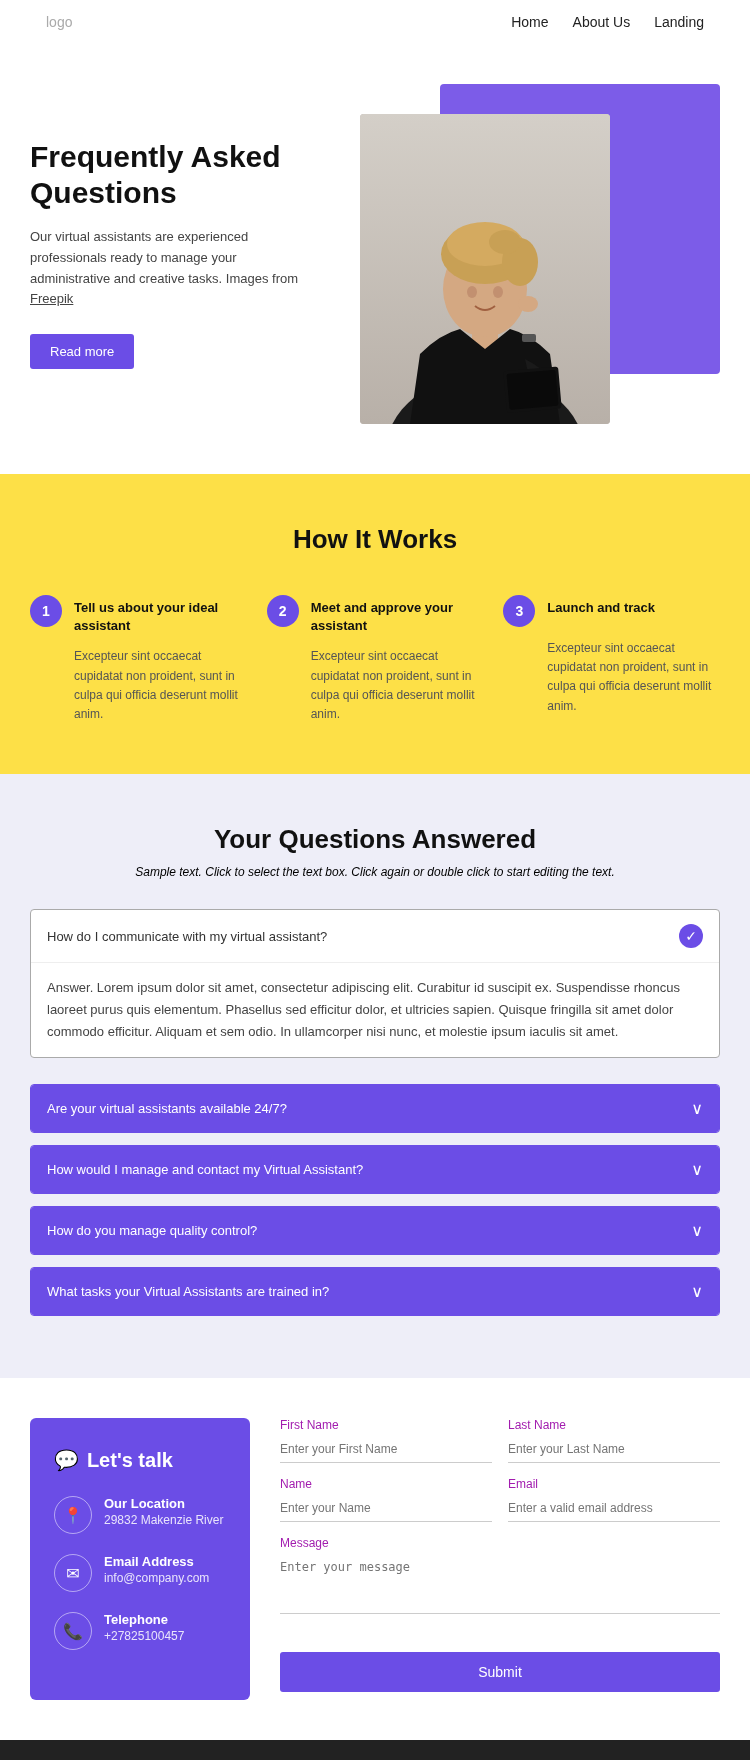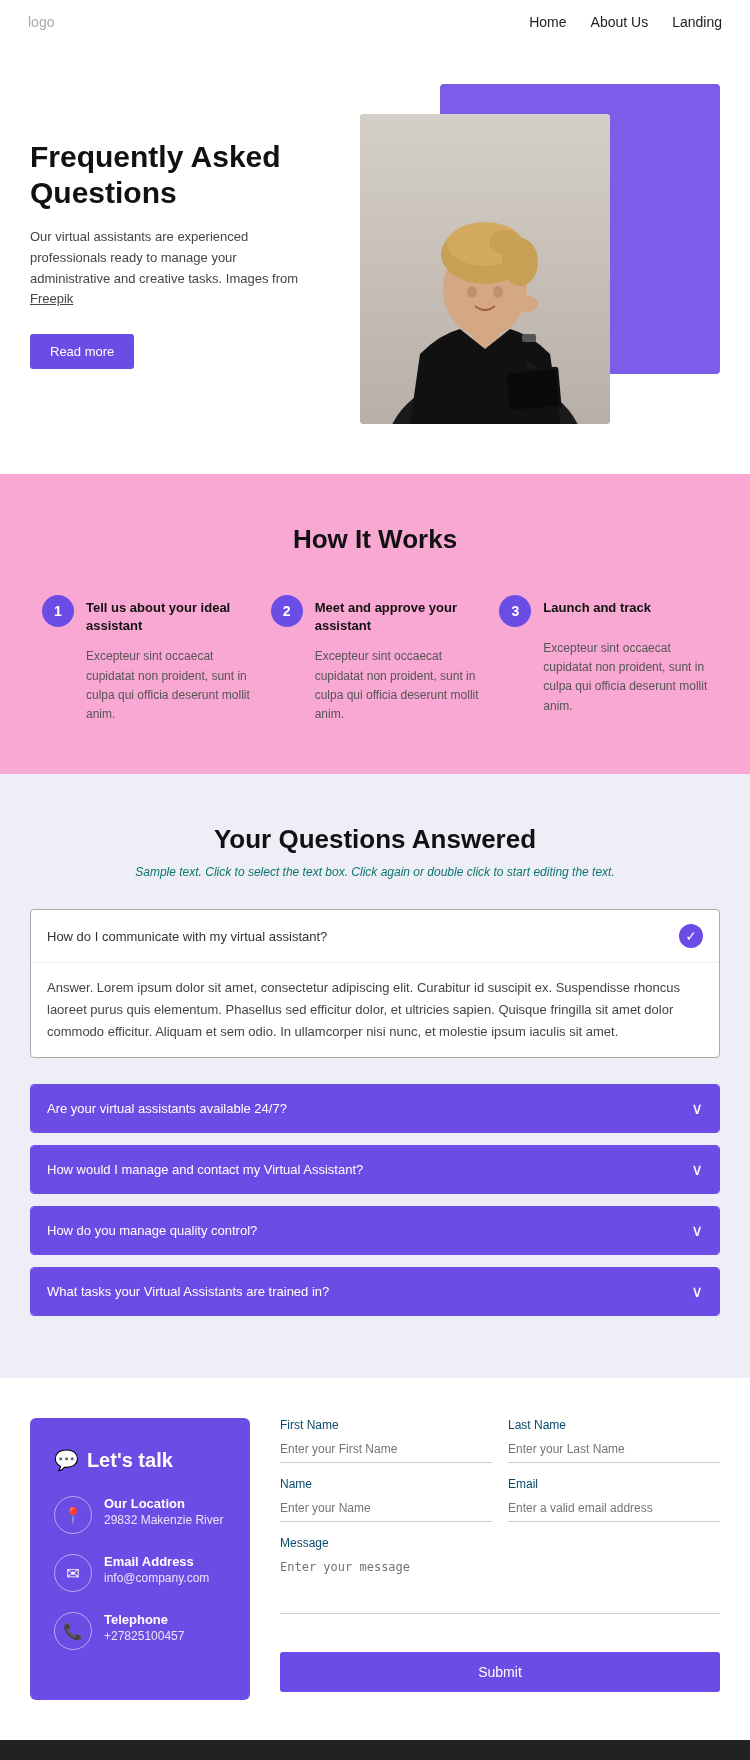--- a/index.html
+++ b/index.html
@@ -1,21 +1,21 @@
 <!DOCTYPE html>
 <html><head>
   <meta charset="utf-8">
   <style>
     * { box-sizing: border-box; margin: 0; padding: 0; }
     body { font-family: Arial, sans-serif; width: 750px; background: #fff; }
 
     
     nav {
       display: flex; align-items: center; justify-content: space-between;
-      padding: 14px 28px; background: #fff;
+      padding: 14px 46px; background: #fff;
     }
     .nav-logo { color: #aaa; font-size: 14px; }
     .nav-links { display: flex; gap: 24px; }
     .nav-links a { text-decoration: none; color: #222; font-size: 14px; }
 
     
     .hero {
       display: flex; align-items: center; justify-content: space-between;
       padding: 40px 30px 50px 30px; position: relative; min-height: 420px;
     }
@@ -39,40 +39,40 @@
       background: #c8c0ba;
       border-radius: 4px;
       overflow: hidden;
       display: flex; align-items: center; justify-content: center;
     }
     
     .person-svg { width: 100%; height: 100%; }
 
     
     .how-it-works {
-      padding: 50px 42px; background: #f9a8d4; text-align: center;
+      padding: 50px 30px; background: #fde047; text-align: center;
     }
     .how-it-works h2 { font-size: 26px; font-weight: 800; color: #111; margin-bottom: 40px; }
     .steps { display: flex; gap: 20px; justify-content: center; text-align: left; }
     .step { flex: 1; }
     .step-header { display: flex; align-items: flex-start; gap: 12px; margin-bottom: 12px; }
     .step-num {
       width: 32px; height: 32px; border-radius: 50%; background: #6b4de6;
       color: #fff; display: flex; align-items: center; justify-content: center;
       font-size: 14px; font-weight: bold; flex-shrink: 0;
     }
     .step-title { font-size: 13px; font-weight: 700; color: #111; line-height: 1.4; padding-top: 4px; }
     .step-body { font-size: 12px; color: #555; line-height: 1.6; padding-left: 44px; }
 
     
     .faq-section {
       background: #eeeef8; padding: 50px 30px;
     }
     .faq-section h2 { text-align: center; font-size: 26px; font-weight: 800; color: #111; margin-bottom: 10px; }
-    .faq-subtitle { text-align: center; font-size: 12px; color: #0f766e; margin-bottom: 30px; font-style: italic; }
+    .faq-subtitle { text-align: center; font-size: 12px; color: #000000; margin-bottom: 30px; font-style: italic; }
 
     .faq-item {
       background: #fff; border: 1px solid #ddd; border-radius: 4px;
       margin-bottom: 12px; overflow: hidden;
     }
     .faq-item.open { border-color: #aaa; }
     .faq-question {
       display: flex; justify-content: space-between; align-items: center;
       padding: 14px 16px; font-size: 13px; color: #333;
     }
@@ -105,21 +105,21 @@
       width: 38px; height: 38px; border-radius: 50%; border: 1.5px solid rgba(255,255,255,0.5);
       display: flex; align-items: center; justify-content: center; flex-shrink: 0;
       font-size: 16px;
     }
     .contact-info-label { font-size: 13px; font-weight: 700; color: #fff; }
     .contact-info-value { font-size: 12px; color: rgba(255,255,255,0.85); margin-top: 2px; }
 
     .contact-form { flex: 1; padding-left: 30px; }
     .form-row { display: flex; gap: 16px; margin-bottom: 14px; }
     .form-group { flex: 1; }
-    .form-group label { display: block; font-size: 12px; color: #0c4a6e; margin-bottom: 4px; }
+    .form-group label { display: block; font-size: 12px; color: #a21caf; margin-bottom: 4px; }
     .form-group input, .form-group textarea {
       width: 100%; border: none; border-bottom: 1.5px solid #ccc;
       padding: 6px 0; font-size: 12px; color: #555; outline: none; background: transparent;
     }
     .form-group textarea { resize: none; height: 60px; border-bottom: 1.5px solid #ccc; }
     .submit-btn {
       width: 100%; padding: 12px; background: #6b4de6; color: #fff;
       border: none; font-size: 14px; cursor: pointer; border-radius: 3px; margin-top: 20px;
     }
 

